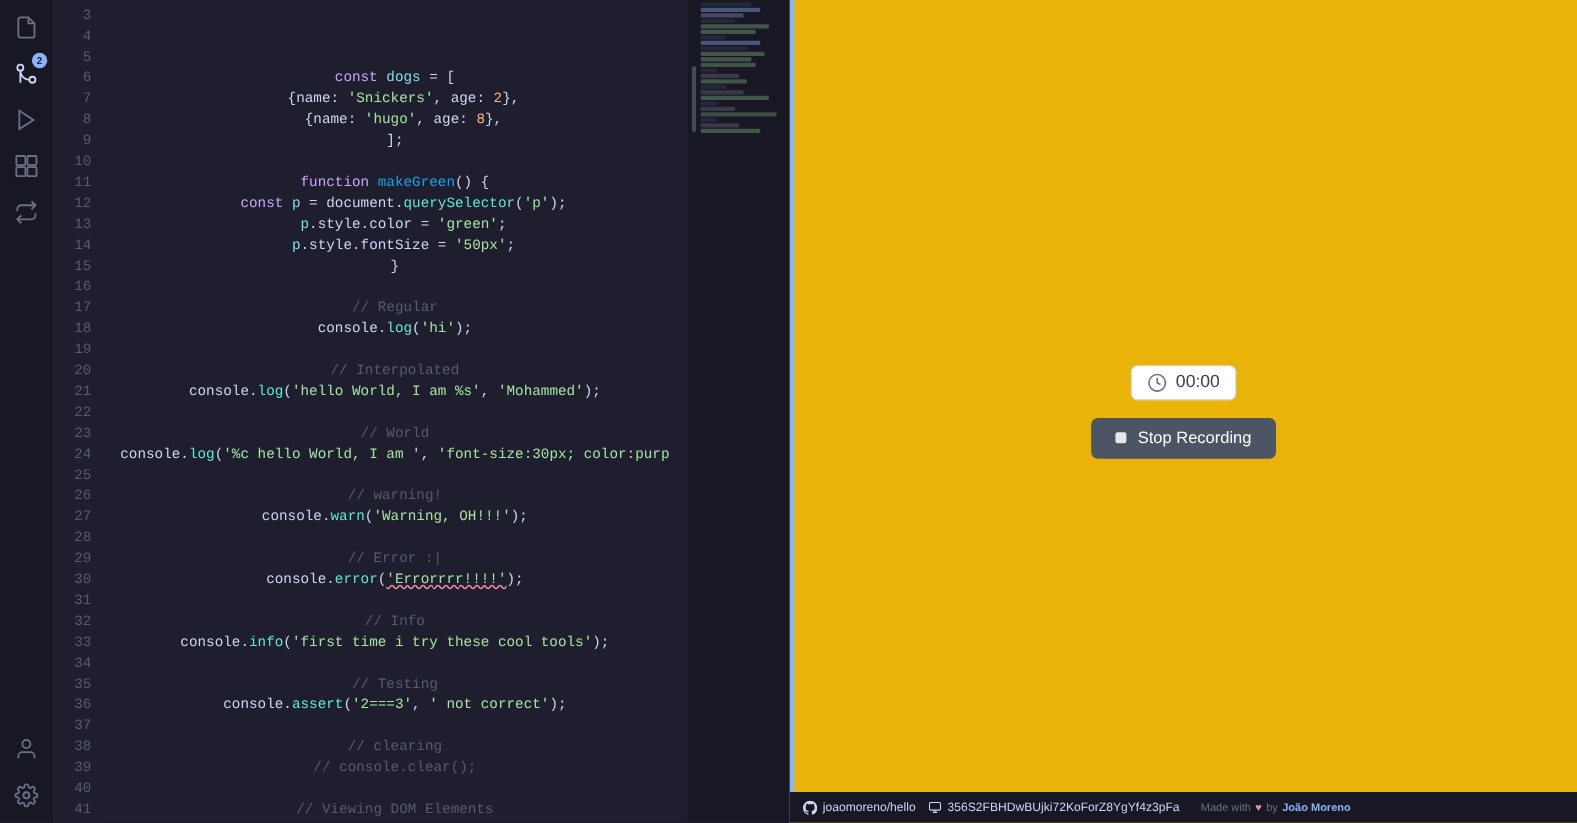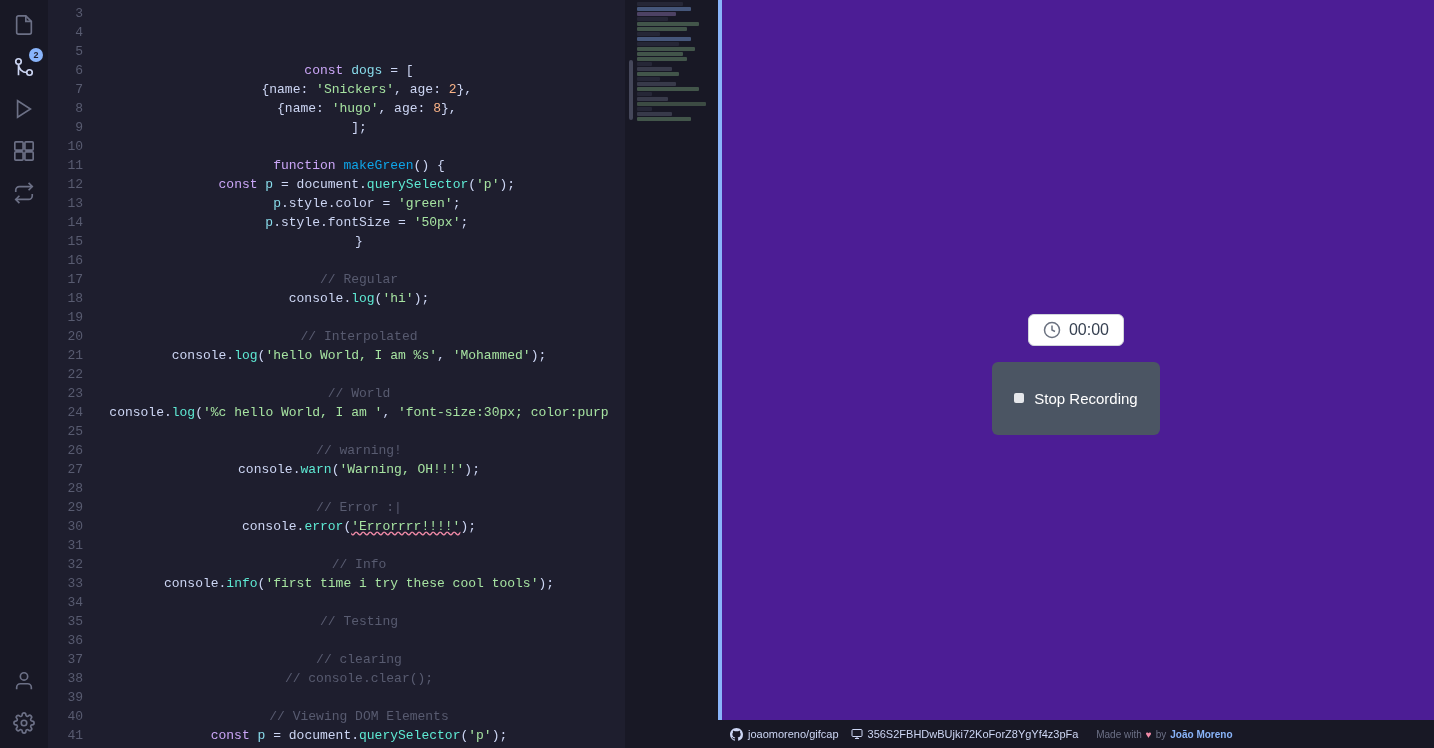--- a/index.html
+++ b/index.html
@@ -188,21 +188,21 @@
       position: relative;
     }
 
     .right-panel-content {
       flex: 1;
       display: flex;
       align-items: center;
       justify-content: center;
       flex-direction: column;
       gap: 16px;
-      background: #4c1d95;
+      background: #eab308;
     }
 
     
     .timer-display {
       display: flex;
       align-items: center;
       gap: 8px;
       border: 1px solid #d1d5db;
       border-radius: 6px;
       padding: 6px 14px;
@@ -217,21 +217,21 @@
       height: 18px;
       color: #6b7280;
     }
 
     
     .stop-recording-btn {
       background: #4b5563;
       color: #ffffff;
       border: none;
       border-radius: 6px;
-      padding: 28px 22px;
+      padding: 10px 22px;
       font-size: 15px;
       font-family: sans-serif;
       cursor: pointer;
       display: flex;
       align-items: center;
       gap: 10px;
       font-weight: 500;
     }
 
     .stop-dot {
@@ -446,20 +446,21 @@
       <div class="code-line"><span class="comment">// warning!</span></div>
       <div class="code-line"><span class="prop">console</span><span class="punct">.</span><span class="method">warn</span><span class="punct">(</span><span class="string">'Warning, OH!!!'</span><span class="punct">);</span></div>
       <div class="code-line">&nbsp;</div>
       <div class="code-line"><span class="comment">// Error :|</span></div>
       <div class="code-line"><span class="prop">console</span><span class="punct">.</span><span class="method">error</span><span class="punct">(</span><span class="string"><span class="error-underline">'Errorrrr!!!!'</span></span><span class="punct">);</span></div>
       <div class="code-line">&nbsp;</div>
       <div class="code-line"><span class="comment">// Info</span></div>
       <div class="code-line"><span class="prop">console</span><span class="punct">.</span><span class="method">info</span><span class="punct">(</span><span class="string">'first time i try these cool tools'</span><span class="punct">);</span></div>
       <div class="code-line">&nbsp;</div>
       <div class="code-line"><span class="comment">// Testing</span></div>
+      <div class="code-line"><span class="prop">console</span><span class="punct">.</span><span class="method">assert</span><span class="punct">(</span><span class="string">'2===3'</span><span class="punct">, </span><span class="string">' not correct'</span><span class="punct">);</span></div>
       <div class="code-line">&nbsp;</div>
       <div class="code-line"><span class="comment">// clearing</span></div>
       <div class="code-line"><span class="comment">// console.clear();</span></div>
       <div class="code-line">&nbsp;</div>
       <div class="code-line"><span class="comment">// Viewing DOM Elements</span></div>
       <div class="code-line"><span class="kw">const</span> <span class="var-name">p</span> <span class="punct">= </span><span class="prop">document</span><span class="punct">.</span><span class="method">querySelector</span><span class="punct">(</span><span class="string">'p'</span><span class="punct">);</span></div>
 
     </div>
     <div class="scroll-divider">
       <div class="scroll-thumb"></div>
@@ -512,21 +513,21 @@
       <span>Stop Recording</span>
     </button>
   </div>
 
   <div class="status-bar">
     <div class="status-left">
       <div class="status-item">
         <svg width="13" height="13" viewBox="0 0 24 24" fill="currentColor">
           <path d="M12 0C5.37 0 0 5.37 0 12c0 5.31 3.435 9.795 8.205 11.385.6.105.825-.255.825-.57 0-.285-.015-1.23-.015-2.235-3.015.555-3.795-.735-4.035-1.41-.135-.345-.72-1.41-1.23-1.695-.42-.225-1.02-.78-.015-.795.945-.015 1.62.87 1.845 1.23 1.08 1.815 2.805 1.305 3.495.99.105-.78.42-1.305.765-1.605-2.67-.3-5.46-1.335-5.46-5.925 0-1.305.465-2.385 1.23-3.225-.12-.3-.54-1.53.12-3.18 0 0 1.005-.315 3.3 1.23.96-.27 1.98-.405 3-.405s2.04.135 3 .405c2.295-1.56 3.3-1.23 3.3-1.23.66 1.65.24 2.88.12 3.18.765.84 1.23 1.905 1.23 3.225 0 4.605-2.805 5.625-5.475 5.925.435.375.81 1.095.81 2.22 0 1.605-.015 2.895-.015 3.3 0 .315.225.69.825.57A12.02 12.02 0 0 0 24 12c0-6.63-5.37-12-12-12z"></path>
         </svg>
-        <span>joaomoreno/gifcap</span>
+        <span>joaomoreno/hello</span>
       </div>
       <div class="status-item">
         <svg width="12" height="12" viewBox="0 0 24 24" fill="none" stroke="currentColor" stroke-width="2">
           <rect x="2" y="3" width="20" height="14" rx="2"></rect>
           <line x1="8" y1="21" x2="16" y2="21"></line>
           <line x1="12" y1="17" x2="12" y2="21"></line>
         </svg>
         <span>356S2FBHDwBUjki72KoForZ8YgYf4z3pFa</span>
       </div>
     </div>

